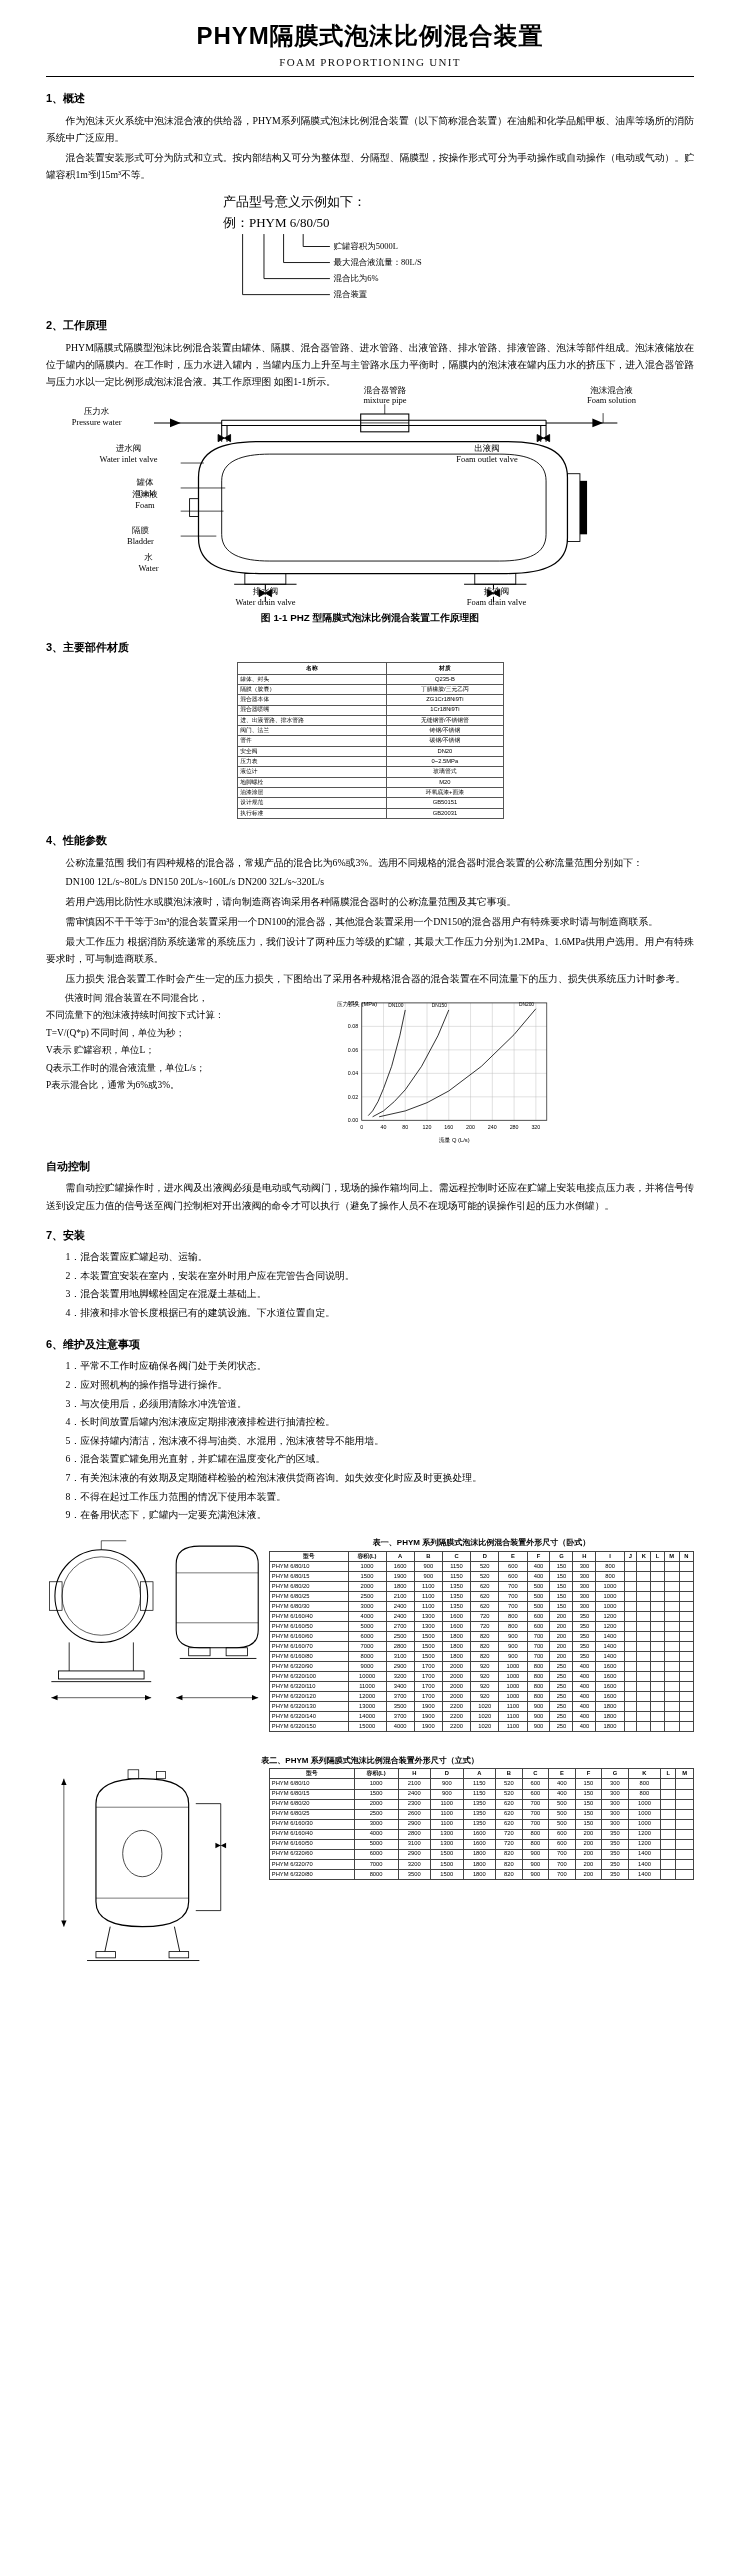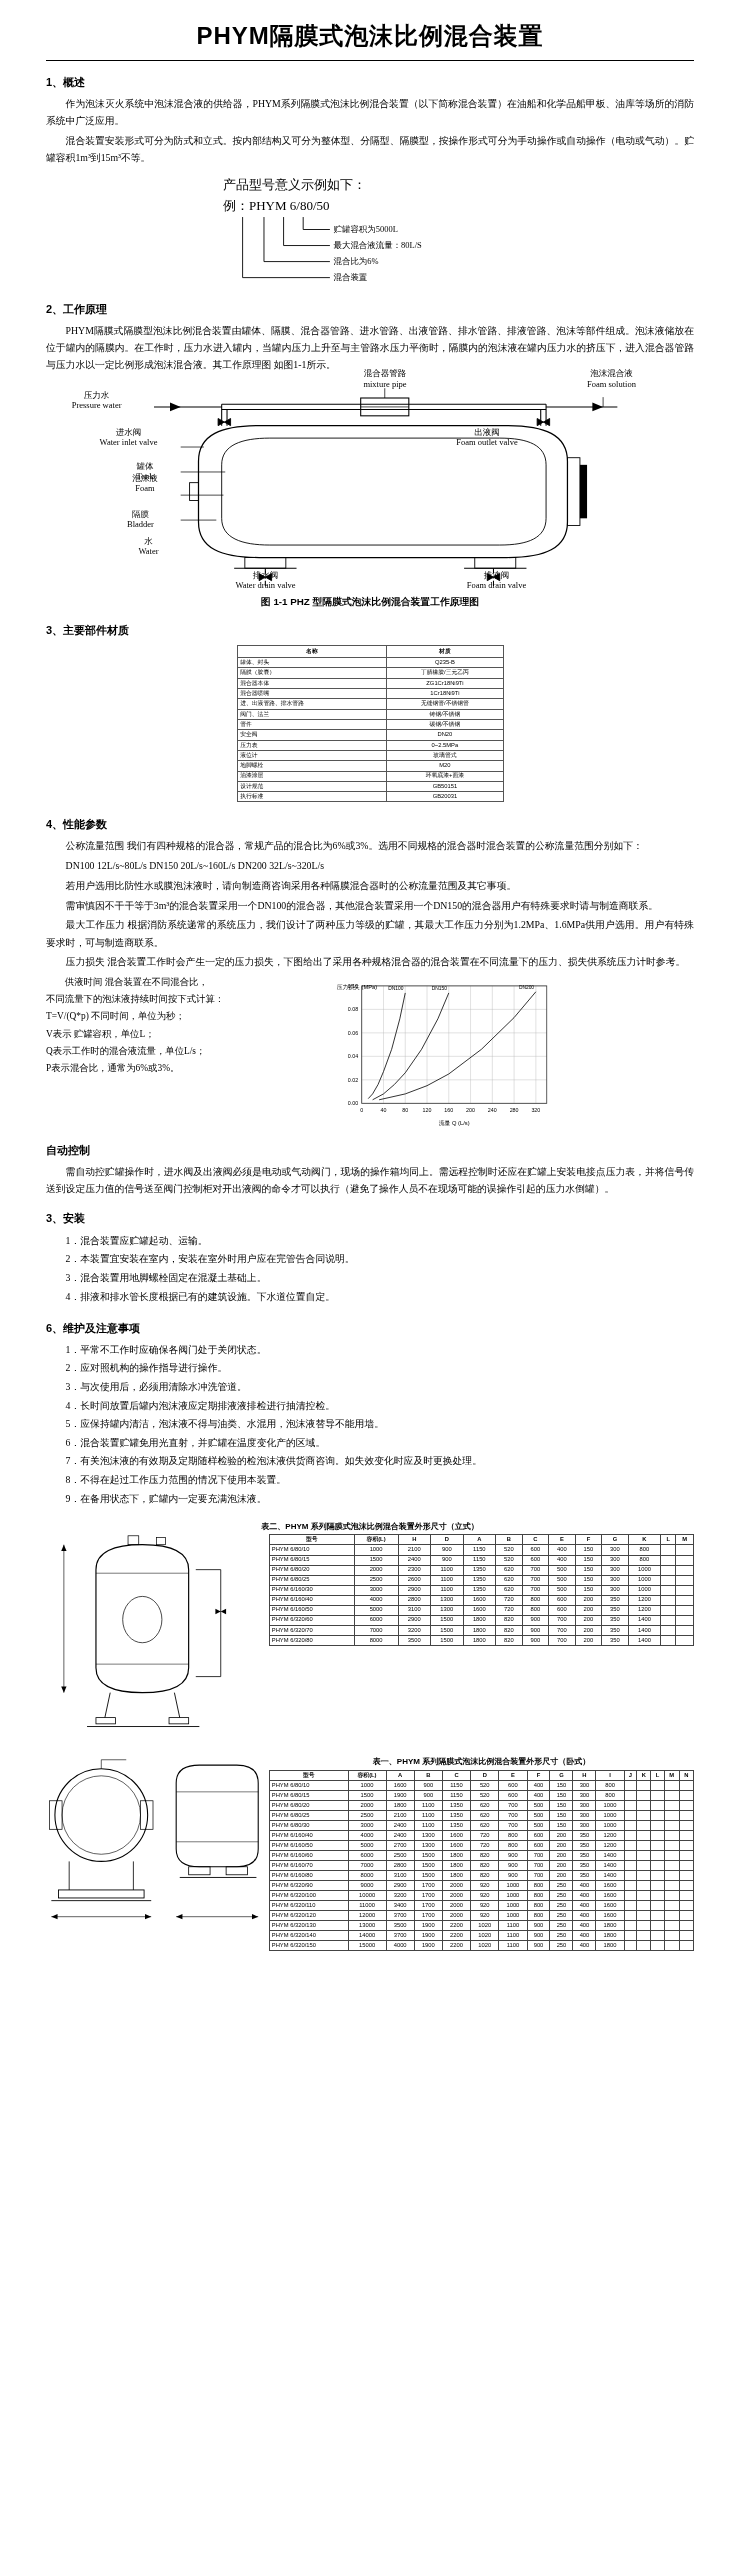--- a/index.html
+++ b/index.html
@@ -45,20 +45,21 @@
   .spec-cap{font-family:"Liberation Sans",sans-serif;font-size:8px;text-align:center;font-weight:bold;margin-bottom:2.7px;}
   .spec-row{display:flex;gap:9px;align-items:flex-start;}
   .drawing{flex:0 0 auto;}
 </style>
 </head>
 <body>
 
 <div class="page">
 
   <div class="doc-title">PHYM隔膜式泡沫比例混合装置</div>
+  <div class="doc-subtitle">FOAM PROPORTIONING UNIT</div>
   <div class="rule"></div>
 
   <div class="inner">
 
     <h2 class="sec">1、概述</h2>
     <p class="para">作为泡沫灭火系统中泡沫混合液的供给器，PHYM系列隔膜式泡沫比例混合装置（以下简称混合装置）在油船和化学品船甲板、油库等场所的消防系统中广泛应用。</p>
     <p class="para">混合装置安装形式可分为防式和立式。按内部结构又可分为整体型、分隔型、隔膜型，按操作形式可分为手动操作或自动操作（电动或气动）。贮罐容积1m³到15m³不等。</p>
 
     <div class="model-box">
       <div class="model-inner">
@@ -320,247 +321,40 @@
             <text x="233.76470588235293" y="13.600000000000009" font-size="5.5" text-anchor="end" font-family="Liberation Sans, sans-serif">DN200</text>
             <text x="144" y="166" font-size="6.5" text-anchor="middle" font-family="Liberation Sans, sans-serif">流量 Q (L/s)</text>
             <text x="12" y="14" font-size="6.5" text-anchor="start" font-family="Liberation Sans, sans-serif">压力损失 (MPa)</text>
           </svg>
       </div>
     </div>
 
     <h2 class="sec" style="margin-top:12.5px;">自动控制</h2>
     <p class="para">需自动控贮罐操作时，进水阀及出液阀必须是电动或气动阀门，现场的操作箱均同上。需远程控制时还应在贮罐上安装电接点压力表，并将信号传送到设定压力值的信号送至阀门控制柜对开出液阀的命令才可以执行（避免了操作人员不在现场可能的误操作引起的压力水倒罐）。</p>
 
-    <h2 class="sec">3、安装</h2>
+    <h2 class="sec">7、安装</h2>
     <ol class="list" id="install-list">
         <li>1．混合装置应贮罐起动、运输。</li>
         <li>2．本装置宜安装在室内，安装在室外时用户应在完管告合同说明。</li>
         <li>3．混合装置用地脚螺栓固定在混凝土基础上。</li>
         <li>4．排液和排水管长度根据已有的建筑设施。下水道位置自定。</li>
       </ol>
 
     <h2 class="sec">6、维护及注意事项</h2>
     <ol class="list" id="maint-list">
         <li>1．平常不工作时应确保各阀门处于关闭状态。</li>
         <li>2．应对照机构的操作指导进行操作。</li>
         <li>3．与次使用后，必须用清除水冲洗管道。</li>
         <li>4．长时间放置后罐内泡沫液应定期排液液排检进行抽清控检。</li>
         <li>5．应保持罐内清洁，泡沫液不得与油类、水混用，泡沫液替导不能用墙。</li>
         <li>6．混合装置贮罐免用光直射，并贮罐在温度变化产的区域。</li>
         <li>7．有关泡沫液的有效期及定期随样检验的检泡沫液供货商咨询。如失效变化时应及时更换处理。</li>
         <li>8．不得在起过工作压力范围的情况下使用本装置。</li>
         <li>9．在备用状态下，贮罐内一定要充满泡沫液。</li>
       </ol>
-
-    <div class="specblock">
-      <div class="spec-cap" style="text-align:center;">表二、PHYM 系列隔膜式泡沫比例混合装置外形尺寸（立式）</div>
-      <div class="spec-row">
-        <div class="drawing">
-          <svg width="214" height="205" viewBox="0 0 240 230">
-
-            <path d="M56,40 C56,20 76,12 108,12 C140,12 160,20 160,40 L160,150 C160,170 140,178 108,178 C76,178 56,170 56,150 Z" fill="none" stroke="#000" stroke-width="1.3"></path>
-            <line x1="56" y1="44" x2="160" y2="44" stroke="#000" stroke-width="0.6"></line>
-            <line x1="56" y1="146" x2="160" y2="146" stroke="#000" stroke-width="0.6"></line>
-
-            <ellipse cx="108" cy="96" rx="22" ry="26" fill="none" stroke="#000" stroke-width="0.8"></ellipse>
-
-            <rect x="92" y="2" width="12" height="10" fill="none" stroke="#000" stroke-width="0.8"></rect>
-            <rect x="124" y="4" width="10" height="8" fill="none" stroke="#000" stroke-width="0.8"></rect>
-
-            <line x1="72" y1="178" x2="66" y2="206" stroke="#000" stroke-width="1"></line>
-            <line x1="144" y1="178" x2="150" y2="206" stroke="#000" stroke-width="1"></line>
-            <rect x="56" y="206" width="22" height="7" fill="none" stroke="#000" stroke-width="0.9"></rect>
-            <rect x="138" y="206" width="22" height="7" fill="none" stroke="#000" stroke-width="0.9"></rect>
-            <line x1="46" y1="216" x2="172" y2="216" stroke="#000" stroke-width="1"></line>
-
-            <line x1="168" y1="40" x2="196" y2="40" stroke="#000" stroke-width="0.9"></line>
-            <line x1="196" y1="40" x2="196" y2="160" stroke="#000" stroke-width="0.9"></line>
-            <line x1="168" y1="160" x2="196" y2="160" stroke="#000" stroke-width="0.9"></line>
-            <polygon points="190,84 202,90 202,84 190,90" fill="#000"></polygon>
-
-            <line x1="20" y1="12" x2="20" y2="178" stroke="#000" stroke-width="0.7"></line>
-            <polygon points="20,12 17,19 23,19" fill="#000"></polygon>
-            <polygon points="20,178 17,171 23,171" fill="#000"></polygon>
-          </svg>
-        </div>
-        <div style="flex:1;">
-          <table class="tbl" id="spec-tbl-2" style="width:100%;">
-              <thead>
-                <tr>
-                  <th>型号</th>
-                  <th>容积(L)</th>
-                  <th>H</th>
-                  <th>D</th>
-                  <th>A</th>
-                  <th>B</th>
-                  <th>C</th>
-                  <th>E</th>
-                  <th>F</th>
-                  <th>G</th>
-                  <th>K</th>
-                  <th>L</th>
-                  <th>M</th>
-                </tr>
-              </thead>
-              <tbody>
-                <tr>
-                  <td style="text-align: left;">PHYM 6/80/10</td>
-                  <td>1000</td>
-                  <td>2100</td>
-                  <td>900</td>
-                  <td>1150</td>
-                  <td>520</td>
-                  <td>600</td>
-                  <td>400</td>
-                  <td>150</td>
-                  <td>300</td>
-                  <td>800</td>
-                  <td></td>
-                  <td></td>
-                </tr>
-                <tr>
-                  <td style="text-align: left;">PHYM 6/80/15</td>
-                  <td>1500</td>
-                  <td>2400</td>
-                  <td>900</td>
-                  <td>1150</td>
-                  <td>520</td>
-                  <td>600</td>
-                  <td>400</td>
-                  <td>150</td>
-                  <td>300</td>
-                  <td>800</td>
-                  <td></td>
-                  <td></td>
-                </tr>
-                <tr>
-                  <td style="text-align: left;">PHYM 6/80/20</td>
-                  <td>2000</td>
-                  <td>2300</td>
-                  <td>1100</td>
-                  <td>1350</td>
-                  <td>620</td>
-                  <td>700</td>
-                  <td>500</td>
-                  <td>150</td>
-                  <td>300</td>
-                  <td>1000</td>
-                  <td></td>
-                  <td></td>
-                </tr>
-                <tr>
-                  <td style="text-align: left;">PHYM 6/80/25</td>
-                  <td>2500</td>
-                  <td>2600</td>
-                  <td>1100</td>
-                  <td>1350</td>
-                  <td>620</td>
-                  <td>700</td>
-                  <td>500</td>
-                  <td>150</td>
-                  <td>300</td>
-                  <td>1000</td>
-                  <td></td>
-                  <td></td>
-                </tr>
-                <tr>
-                  <td style="text-align: left;">PHYM 6/160/30</td>
-                  <td>3000</td>
-                  <td>2900</td>
-                  <td>1100</td>
-                  <td>1350</td>
-                  <td>620</td>
-                  <td>700</td>
-                  <td>500</td>
-                  <td>150</td>
-                  <td>300</td>
-                  <td>1000</td>
-                  <td></td>
-                  <td></td>
-                </tr>
-                <tr>
-                  <td style="text-align: left;">PHYM 6/160/40</td>
-                  <td>4000</td>
-                  <td>2800</td>
-                  <td>1300</td>
-                  <td>1600</td>
-                  <td>720</td>
-                  <td>800</td>
-                  <td>600</td>
-                  <td>200</td>
-                  <td>350</td>
-                  <td>1200</td>
-                  <td></td>
-                  <td></td>
-                </tr>
-                <tr>
-                  <td style="text-align: left;">PHYM 6/160/50</td>
-                  <td>5000</td>
-                  <td>3100</td>
-                  <td>1300</td>
-                  <td>1600</td>
-                  <td>720</td>
-                  <td>800</td>
-                  <td>600</td>
-                  <td>200</td>
-                  <td>350</td>
-                  <td>1200</td>
-                  <td></td>
-                  <td></td>
-                </tr>
-                <tr>
-                  <td style="text-align: left;">PHYM 6/320/60</td>
-                  <td>6000</td>
-                  <td>2900</td>
-                  <td>1500</td>
-                  <td>1800</td>
-                  <td>820</td>
-                  <td>900</td>
-                  <td>700</td>
-                  <td>200</td>
-                  <td>350</td>
-                  <td>1400</td>
-                  <td></td>
-                  <td></td>
-                </tr>
-                <tr>
-                  <td style="text-align: left;">PHYM 6/320/70</td>
-                  <td>7000</td>
-                  <td>3200</td>
-                  <td>1500</td>
-                  <td>1800</td>
-                  <td>820</td>
-                  <td>900</td>
-                  <td>700</td>
-                  <td>200</td>
-                  <td>350</td>
-                  <td>1400</td>
-                  <td></td>
-                  <td></td>
-                </tr>
-                <tr>
-                  <td style="text-align: left;">PHYM 6/320/80</td>
-                  <td>8000</td>
-                  <td>3500</td>
-                  <td>1500</td>
-                  <td>1800</td>
-                  <td>820</td>
-                  <td>900</td>
-                  <td>700</td>
-                  <td>200</td>
-                  <td>350</td>
-                  <td>1400</td>
-                  <td></td>
-                  <td></td>
-                </tr>
-              </tbody>
-            </table>
-        </div>
-      </div>
-    </div>
 
     <div class="specblock">
       <div class="spec-row">
         <div class="drawing">
           <svg width="214" height="201" viewBox="0 0 240 225">
 
             <circle cx="62" cy="66" r="52" fill="none" stroke="#000" stroke-width="1.2"></circle>
             <circle cx="62" cy="66" r="44" fill="none" stroke="#000" stroke-width="0.7"></circle>
             <rect x="4" y="50" width="14" height="32" fill="none" stroke="#000" stroke-width="0.8"></rect>
             <rect x="106" y="50" width="14" height="32" fill="none" stroke="#000" stroke-width="0.8"></rect>
@@ -915,16 +709,223 @@
                   <td></td>
                   <td></td>
                   <td></td>
                 </tr>
               </tbody>
             </table>
         </div>
       </div>
     </div>
 
+    <div class="specblock">
+      <div class="spec-cap" style="text-align:center;">表二、PHYM 系列隔膜式泡沫比例混合装置外形尺寸（立式）</div>
+      <div class="spec-row">
+        <div class="drawing">
+          <svg width="214" height="205" viewBox="0 0 240 230">
+
+            <path d="M56,40 C56,20 76,12 108,12 C140,12 160,20 160,40 L160,150 C160,170 140,178 108,178 C76,178 56,170 56,150 Z" fill="none" stroke="#000" stroke-width="1.3"></path>
+            <line x1="56" y1="44" x2="160" y2="44" stroke="#000" stroke-width="0.6"></line>
+            <line x1="56" y1="146" x2="160" y2="146" stroke="#000" stroke-width="0.6"></line>
+
+            <ellipse cx="108" cy="96" rx="22" ry="26" fill="none" stroke="#000" stroke-width="0.8"></ellipse>
+
+            <rect x="92" y="2" width="12" height="10" fill="none" stroke="#000" stroke-width="0.8"></rect>
+            <rect x="124" y="4" width="10" height="8" fill="none" stroke="#000" stroke-width="0.8"></rect>
+
+            <line x1="72" y1="178" x2="66" y2="206" stroke="#000" stroke-width="1"></line>
+            <line x1="144" y1="178" x2="150" y2="206" stroke="#000" stroke-width="1"></line>
+            <rect x="56" y="206" width="22" height="7" fill="none" stroke="#000" stroke-width="0.9"></rect>
+            <rect x="138" y="206" width="22" height="7" fill="none" stroke="#000" stroke-width="0.9"></rect>
+            <line x1="46" y1="216" x2="172" y2="216" stroke="#000" stroke-width="1"></line>
+
+            <line x1="168" y1="40" x2="196" y2="40" stroke="#000" stroke-width="0.9"></line>
+            <line x1="196" y1="40" x2="196" y2="160" stroke="#000" stroke-width="0.9"></line>
+            <line x1="168" y1="160" x2="196" y2="160" stroke="#000" stroke-width="0.9"></line>
+            <polygon points="190,84 202,90 202,84 190,90" fill="#000"></polygon>
+
+            <line x1="20" y1="12" x2="20" y2="178" stroke="#000" stroke-width="0.7"></line>
+            <polygon points="20,12 17,19 23,19" fill="#000"></polygon>
+            <polygon points="20,178 17,171 23,171" fill="#000"></polygon>
+          </svg>
+        </div>
+        <div style="flex:1;">
+          <table class="tbl" id="spec-tbl-2" style="width:100%;">
+              <thead>
+                <tr>
+                  <th>型号</th>
+                  <th>容积(L)</th>
+                  <th>H</th>
+                  <th>D</th>
+                  <th>A</th>
+                  <th>B</th>
+                  <th>C</th>
+                  <th>E</th>
+                  <th>F</th>
+                  <th>G</th>
+                  <th>K</th>
+                  <th>L</th>
+                  <th>M</th>
+                </tr>
+              </thead>
+              <tbody>
+                <tr>
+                  <td style="text-align: left;">PHYM 6/80/10</td>
+                  <td>1000</td>
+                  <td>2100</td>
+                  <td>900</td>
+                  <td>1150</td>
+                  <td>520</td>
+                  <td>600</td>
+                  <td>400</td>
+                  <td>150</td>
+                  <td>300</td>
+                  <td>800</td>
+                  <td></td>
+                  <td></td>
+                </tr>
+                <tr>
+                  <td style="text-align: left;">PHYM 6/80/15</td>
+                  <td>1500</td>
+                  <td>2400</td>
+                  <td>900</td>
+                  <td>1150</td>
+                  <td>520</td>
+                  <td>600</td>
+                  <td>400</td>
+                  <td>150</td>
+                  <td>300</td>
+                  <td>800</td>
+                  <td></td>
+                  <td></td>
+                </tr>
+                <tr>
+                  <td style="text-align: left;">PHYM 6/80/20</td>
+                  <td>2000</td>
+                  <td>2300</td>
+                  <td>1100</td>
+                  <td>1350</td>
+                  <td>620</td>
+                  <td>700</td>
+                  <td>500</td>
+                  <td>150</td>
+                  <td>300</td>
+                  <td>1000</td>
+                  <td></td>
+                  <td></td>
+                </tr>
+                <tr>
+                  <td style="text-align: left;">PHYM 6/80/25</td>
+                  <td>2500</td>
+                  <td>2600</td>
+                  <td>1100</td>
+                  <td>1350</td>
+                  <td>620</td>
+                  <td>700</td>
+                  <td>500</td>
+                  <td>150</td>
+                  <td>300</td>
+                  <td>1000</td>
+                  <td></td>
+                  <td></td>
+                </tr>
+                <tr>
+                  <td style="text-align: left;">PHYM 6/160/30</td>
+                  <td>3000</td>
+                  <td>2900</td>
+                  <td>1100</td>
+                  <td>1350</td>
+                  <td>620</td>
+                  <td>700</td>
+                  <td>500</td>
+                  <td>150</td>
+                  <td>300</td>
+                  <td>1000</td>
+                  <td></td>
+                  <td></td>
+                </tr>
+                <tr>
+                  <td style="text-align: left;">PHYM 6/160/40</td>
+                  <td>4000</td>
+                  <td>2800</td>
+                  <td>1300</td>
+                  <td>1600</td>
+                  <td>720</td>
+                  <td>800</td>
+                  <td>600</td>
+                  <td>200</td>
+                  <td>350</td>
+                  <td>1200</td>
+                  <td></td>
+                  <td></td>
+                </tr>
+                <tr>
+                  <td style="text-align: left;">PHYM 6/160/50</td>
+                  <td>5000</td>
+                  <td>3100</td>
+                  <td>1300</td>
+                  <td>1600</td>
+                  <td>720</td>
+                  <td>800</td>
+                  <td>600</td>
+                  <td>200</td>
+                  <td>350</td>
+                  <td>1200</td>
+                  <td></td>
+                  <td></td>
+                </tr>
+                <tr>
+                  <td style="text-align: left;">PHYM 6/320/60</td>
+                  <td>6000</td>
+                  <td>2900</td>
+                  <td>1500</td>
+                  <td>1800</td>
+                  <td>820</td>
+                  <td>900</td>
+                  <td>700</td>
+                  <td>200</td>
+                  <td>350</td>
+                  <td>1400</td>
+                  <td></td>
+                  <td></td>
+                </tr>
+                <tr>
+                  <td style="text-align: left;">PHYM 6/320/70</td>
+                  <td>7000</td>
+                  <td>3200</td>
+                  <td>1500</td>
+                  <td>1800</td>
+                  <td>820</td>
+                  <td>900</td>
+                  <td>700</td>
+                  <td>200</td>
+                  <td>350</td>
+                  <td>1400</td>
+                  <td></td>
+                  <td></td>
+                </tr>
+                <tr>
+                  <td style="text-align: left;">PHYM 6/320/80</td>
+                  <td>8000</td>
+                  <td>3500</td>
+                  <td>1500</td>
+                  <td>1800</td>
+                  <td>820</td>
+                  <td>900</td>
+                  <td>700</td>
+                  <td>200</td>
+                  <td>350</td>
+                  <td>1400</td>
+                  <td></td>
+                  <td></td>
+                </tr>
+              </tbody>
+            </table>
+        </div>
+      </div>
+    </div>
+
     <div style="height:21.4px;"></div>
   </div>
 </div>
 
 
 </body></html>

